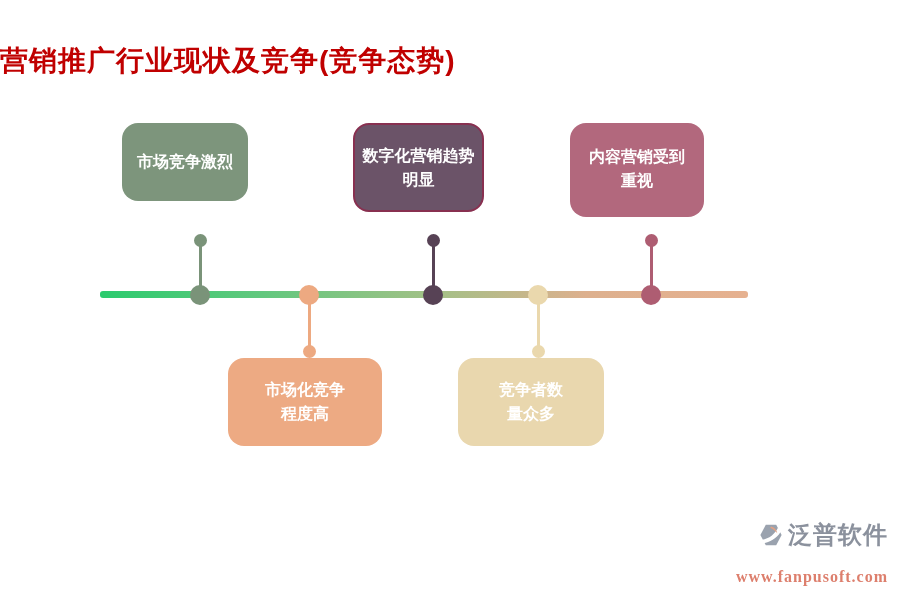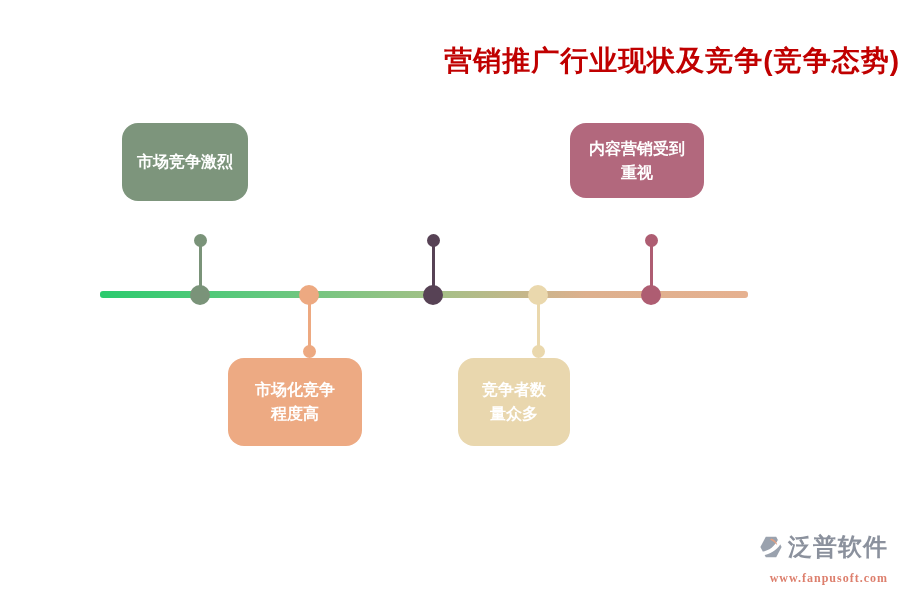--- a/index.html
+++ b/index.html
@@ -7,21 +7,21 @@
   body {
     font-family: "Liberation Sans", "DejaVu Sans", sans-serif;
     background: #ffffff;
     overflow: hidden;
   }
   .stage { position: relative; width: 900px; height: 600px; background: #fff; }
 
   .title {
     position: absolute;
     top: 42px; left: 0; width: 100%;
-    text-align: right;
+    text-align: left;
     font-size: 28px;
     font-weight: bold;
     letter-spacing: 1px;
   }
 
   .timeline {
     position: absolute;
     left: 100px; top: 291px;
     width: 648px; height: 7px;
     border-radius: 3px;
@@ -71,60 +71,62 @@
     align-items: center;
     gap: 4px;
   }
   .logo-name {
     font-size: 24px;
     font-weight: bold;
     letter-spacing: 1px;
   }
   .logo-url {
     font-family: "Liberation Serif", "DejaVu Serif", serif;
-    font-size: 12px;
+    font-size: 16px;
     font-weight: bold;
     letter-spacing: 1px;
-    margin-top: 8px;
+    margin-top: 17px;
   }
 </style>
 </head>
 <body>
 
 <div class="stage">
 
   <div class="title" style="color: rgb(192, 0, 0);">营销推广行业现状及竞争(竞争态势)</div>
 
   <div class="timeline" style="background: linear-gradient(90deg, rgb(43, 203, 110), rgb(98, 200, 126), rgb(159, 193, 134), rgb(221, 176, 142), rgb(230, 177, 144));"></div>
 
   <div class="connector" style="left: 199px; top: 240px; height: 55px; background: rgb(122, 147, 121);"></div>
   <div class="dot" style="left: 194px; top: 234px; background: rgb(122, 147, 121);"></div>
   <div class="node" style="left: 190px; top: 285px; background: rgb(122, 147, 121);"></div>
   <div class="box" style="left: 122px; top: 123px; width: 126px; height: 78px; background: rgb(125, 149, 124);">市场竞争激烈</div>
 
   <div class="connector" style="left: 308px; top: 295px; height: 56px; background: rgb(237, 169, 129);"></div>
   <div class="dot" style="left: 303px; top: 345px; background: rgb(237, 169, 129);"></div>
   <div class="node" style="left: 299px; top: 285px; background: rgb(237, 169, 129);"></div>
-  <div class="box" style="left: 228px; top: 358px; width: 134px; height: 88px; background: rgb(237, 170, 131);">市场化竞争
+  <div class="box" style="left: 228px; top: 358px; width: 154px; height: 88px; background: rgb(237, 170, 131);">市场化竞争
 程度高</div>
 
   <div class="connector" style="left: 432px; top: 240px; height: 55px; background: rgb(87, 66, 85);"></div>
   <div class="dot" style="left: 427px; top: 234px; background: rgb(87, 66, 85);"></div>
   <div class="node" style="left: 423px; top: 285px; background: rgb(87, 66, 85);"></div>
+  <div class="box" style="left: 353px; top: 123px; width: 131px; height: 89px; background: rgb(107, 83, 104); border: 2px solid rgb(136, 48, 80);">数字化营销趋势
+明显</div>
 
   <div class="connector" style="left: 537px; top: 295px; height: 56px; background: rgb(234, 216, 173);"></div>
   <div class="dot" style="left: 532px; top: 345px; background: rgb(234, 216, 173);"></div>
   <div class="node" style="left: 528px; top: 285px; background: rgb(234, 216, 173);"></div>
-  <div class="box" style="left: 458px; top: 358px; width: 112px; height: 88px; background: rgb(233, 215, 174);">竞争者数
+  <div class="box" style="left: 458px; top: 358px; width: 146px; height: 88px; background: rgb(233, 215, 174);">竞争者数
 量众多</div>
 
   <div class="connector" style="left: 650px; top: 240px; height: 55px; background: rgb(174, 93, 114);"></div>
   <div class="dot" style="left: 645px; top: 234px; background: rgb(174, 93, 114);"></div>
   <div class="node" style="left: 641px; top: 285px; background: rgb(174, 93, 114);"></div>
-  <div class="box" style="left: 570px; top: 123px; width: 134px; height: 75px; background: rgb(178, 104, 125);">内容营销受到
+  <div class="box" style="left: 570px; top: 123px; width: 134px; height: 94px; background: rgb(178, 104, 125); font-family: Liberation Mono, monospace;">内容营销受到
 重视</div>
 
   <div class="logo">
     <div class="logo-row">
       <span style="display:inline-flex;">
         <svg width="26" height="26" viewBox="0 0 24 24">
           <path id="logo-hex" d="M7.2 2.5 L16.8 2.5 L21.8 12 L16.8 21.5 L7.2 21.5 L2.2 12 Z" fill="#9aa2ae"></path>
           <path d="M3.5 16.5 C10 15.5 16 11 18.6 4.8 L20.8 9.2 C17 15.5 10.5 18.5 5.2 19.5 Z" fill="#ffffff"></path>
           <path id="logo-accent" d="M12.2 4.2 C15.2 5.2 17.4 7.4 17.8 10.4 C15.8 8.2 13.8 6.4 11.2 5.4 Z" fill="#e2a183"></path>
         </svg>

